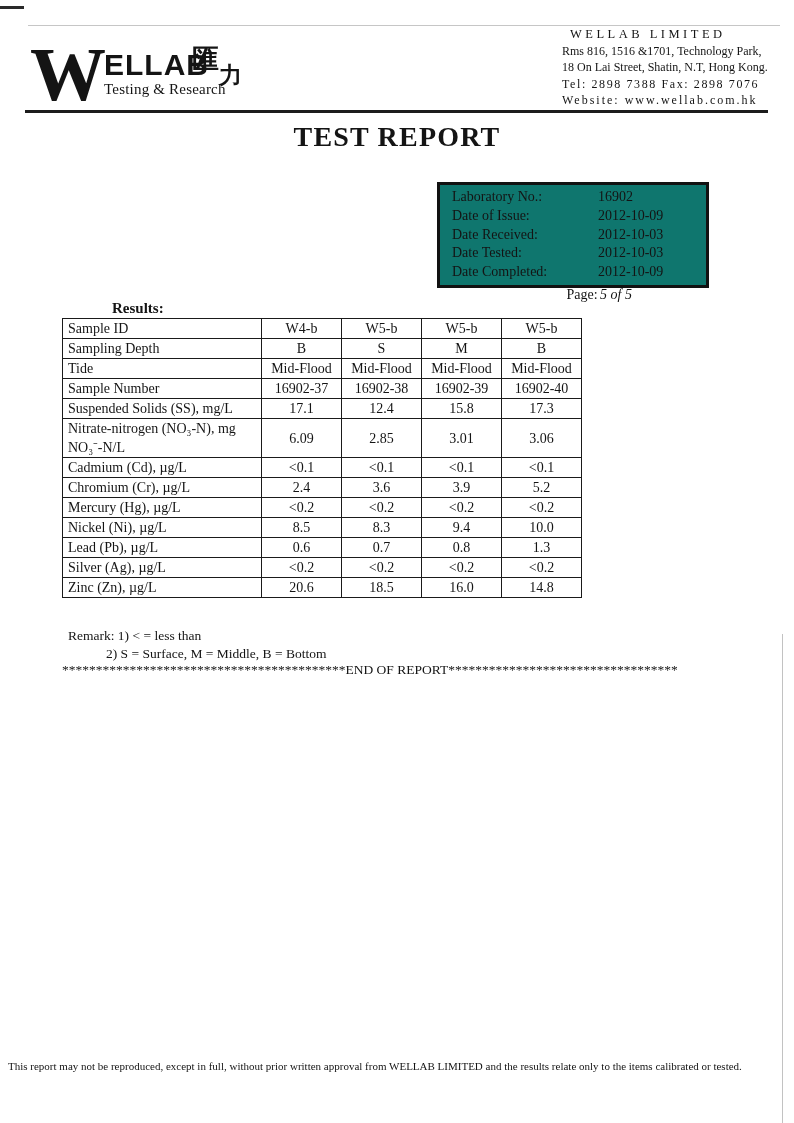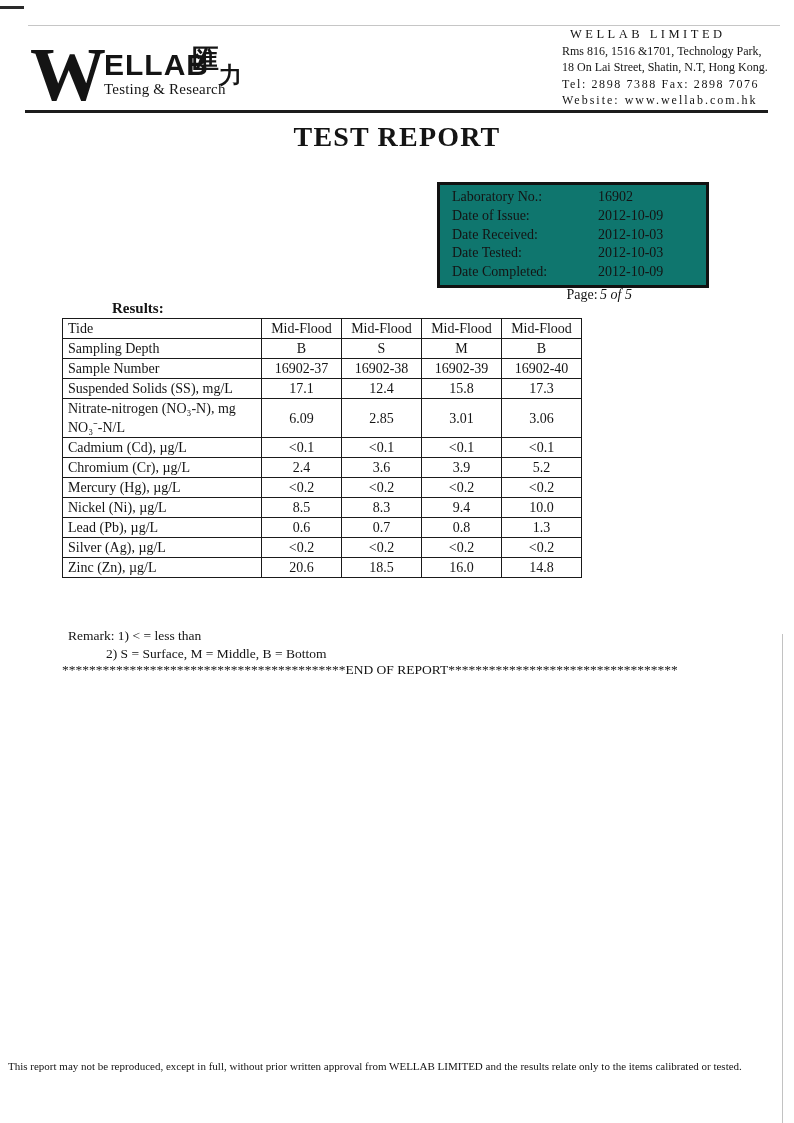--- a/index.html
+++ b/index.html
@@ -109,32 +109,39 @@
 <div class="page-row">
   <span>Page:</span>
   <span class="info-value">5 of 5</span>
 </div>
 
 <div class="results-label">Results:</div>
 
 <table class="results-table">
   <tbody>
       <tr>
-        <td class="param">Tide</td>
-        <td class="val">Mid-Flood</td>
-        <td class="val">Mid-Flood</td>
-        <td class="val">Mid-Flood</td>
-        <td class="val">Mid-Flood</td>
+        <td class="param">Sample ID</td>
+        <td class="val">W4-b</td>
+        <td class="val">W5-b</td>
+        <td class="val">W5-b</td>
+        <td class="val">W5-b</td>
       </tr>
       <tr>
         <td class="param">Sampling Depth</td>
         <td class="val">B</td>
         <td class="val">S</td>
         <td class="val">M</td>
         <td class="val">B</td>
+      </tr>
+      <tr>
+        <td class="param">Tide</td>
+        <td class="val">Mid-Flood</td>
+        <td class="val">Mid-Flood</td>
+        <td class="val">Mid-Flood</td>
+        <td class="val">Mid-Flood</td>
       </tr>
       <tr>
         <td class="param">Sample Number</td>
         <td class="val">16902-37</td>
         <td class="val">16902-38</td>
         <td class="val">16902-39</td>
         <td class="val">16902-40</td>
       </tr>
       <tr>
         <td class="param">Suspended Solids (SS), mg/L</td>

